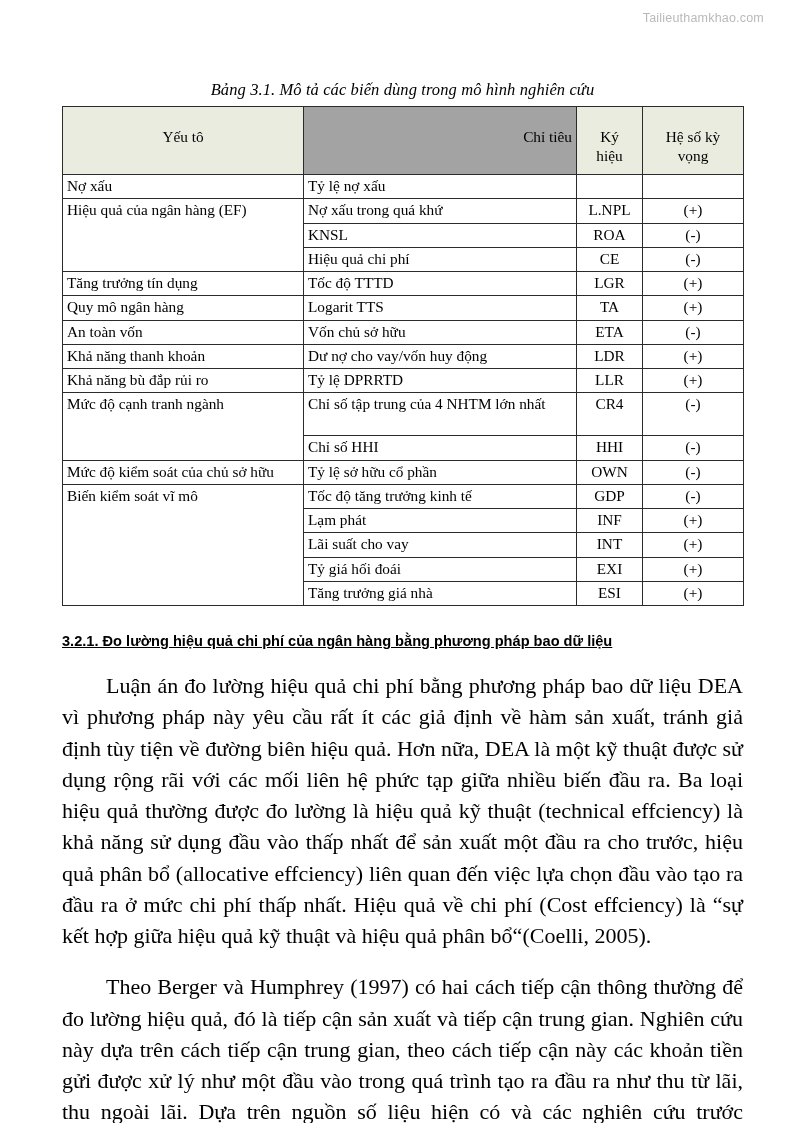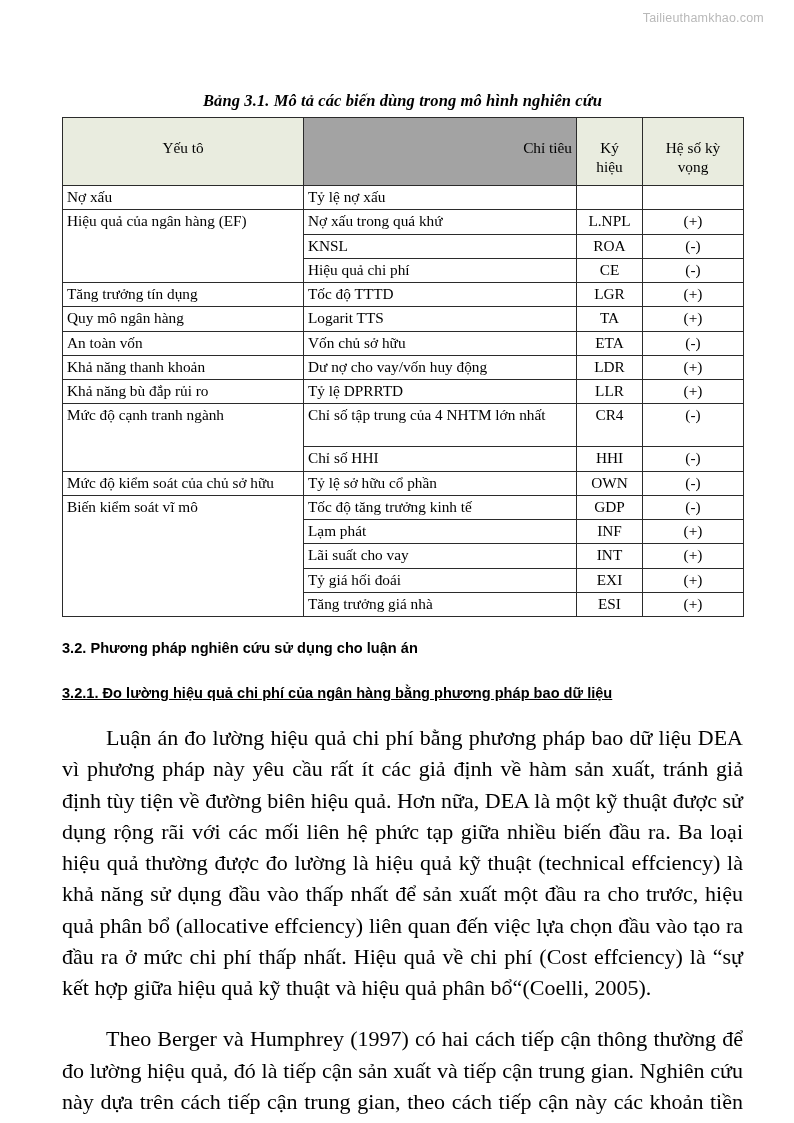--- a/index.html
+++ b/index.html
@@ -37,24 +37,24 @@
     font-size: 15px;
   }
   .content {
     position: absolute;
     left: 62px;
     top: 80px;
     width: 681px;
   }
   .table-caption {
     text-align: center;
-    font-weight: bold;
+    font-weight: normal;
     font-style: italic;
     font-size: 16.5px;
-    margin: 11px 0 6px 0;
+    margin: 0 0 6px 0;
     letter-spacing: 0.1px;
   }
   table.vars {
     border-collapse: collapse;
     width: 681px;
     table-layout: fixed;
     font-size: 15.3px;
   }
   table.vars col.c1 { width: 241px; }
   table.vars col.c2 { width: 273px; }
@@ -223,21 +223,20 @@
             <td class="sign">(+)</td>
           </tr>
           <tr>
             <td class="ind">Tăng trưởng giá nhà</td>
             <td class="sym">ESI</td>
             <td class="sign">(+)</td>
           </tr>
         </tbody>
     </table>
 
-    <h3 class="sec">3.2. Phương pháp nghiên cứu sử dụng cho luận án</h3>
 
     <h3 class="sec sub">3.2.1. Đo lường hiệu quả chi phí của ngân hàng bằng phương pháp bao dữ liệu</h3>
 
     <p class="body">Luận án đo lường hiệu quả chi phí bằng phương pháp bao dữ liệu DEA vì phương pháp này yêu cầu rất ít các giả định về hàm sản xuất, tránh giả định tùy tiện về đường biên hiệu quả. Hơn nữa, DEA là một kỹ thuật được sử dụng rộng rãi với các mối liên hệ phức tạp giữa nhiều biến đầu ra. Ba loại hiệu quả thường được đo lường là hiệu quả kỹ thuật (technical effciency) là khả năng sử dụng đầu vào thấp nhất để sản xuất một đầu ra cho trước, hiệu quả phân bổ (allocative effciency) liên quan đến việc lựa chọn đầu vào tạo ra đầu ra ở mức chi phí thấp nhất. Hiệu quả về chi phí (Cost effciency) là “sự kết hợp giữa hiệu quả kỹ thuật và hiệu quả phân bổ“(Coelli, 2005).</p>
 
     <p class="body second">Theo Berger và Humphrey (1997) có hai cách tiếp cận thông thường để đo lường hiệu quả, đó là tiếp cận sản xuất và tiếp cận trung gian. Nghiên cứu này dựa trên cách tiếp cận trung gian, theo cách tiếp cận này các khoản tiền gửi được xử lý như một đầu vào trong quá trình tạo ra đầu ra như thu từ lãi, thu ngoài lãi. Dựa trên nguồn số liệu hiện có và các nghiên cứu trước (Cevdet và ctg, 2000; Matthews và Tripe, 2002; Nguyễn Việt Hùng, 2007) cũng như thực tế hoạt động của NHTM, tác giả chọn ra hai biến đầu ra là thu nhập từ lãi và thu nhập ngoài lãi, ba biến đầu vào là chi phí nhân công, tài sản cố định, tiền gửi của khách hàng.</p>
 
   </div>
 </div>
 

